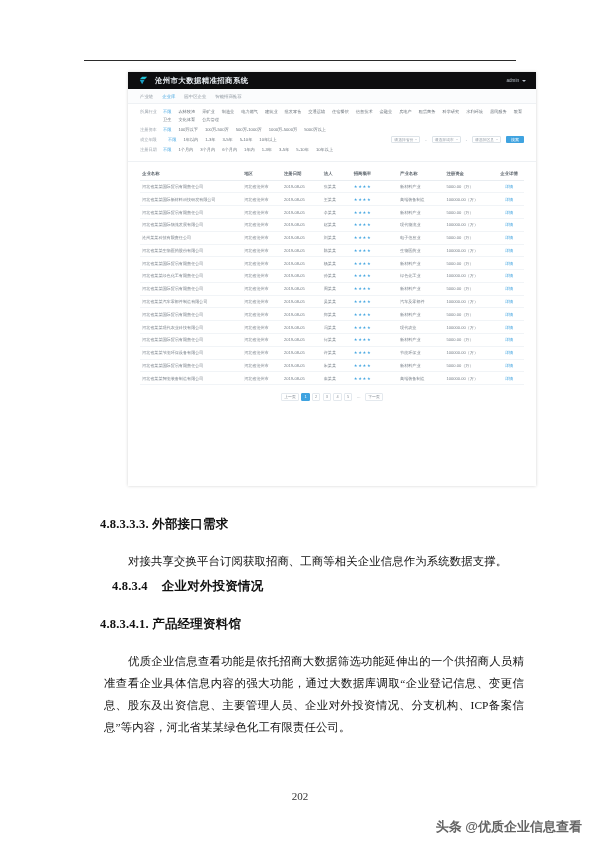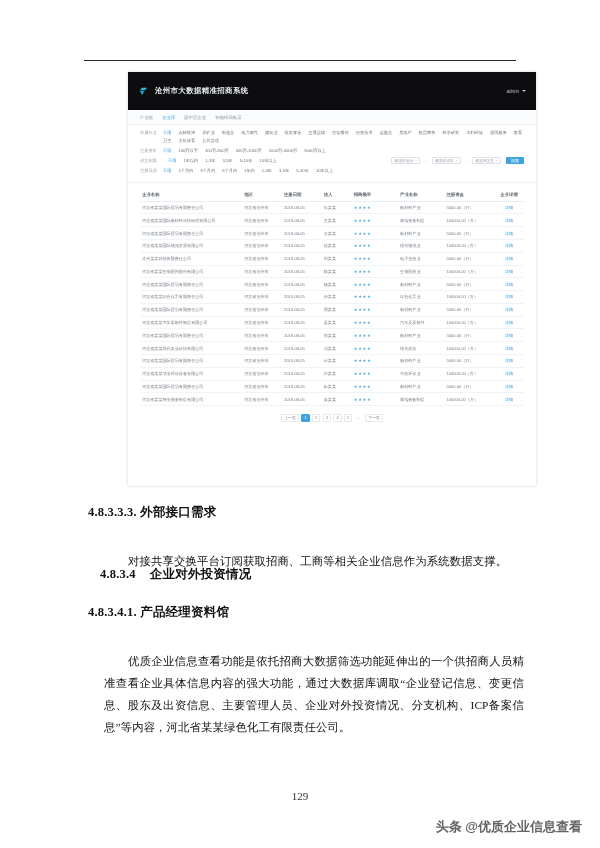--- a/index.html
+++ b/index.html
@@ -22,21 +22,21 @@
   
   .figure{
     position:absolute;left:128px;top:72px;width:408px;height:414px;
     background:#ffffff;
     box-shadow:0 0 3px rgba(0,0,0,.18);
     overflow:hidden;
   }
 
   
   .app-header{
-    height:38px;background:#0d0d0f;display:flex;align-items:center;
+    height:17px;background:#0d0d0f;display:flex;align-items:center;
     padding:0 10px;box-sizing:border-box;
   }
   .logo-mark{
     width:11px;height:11px;margin-right:6px;flex:none;display:block;
   }
   .app-title{
     color:#e9eef3;font-family:"Liberation Sans","DejaVu Sans",sans-serif;
     font-size:7.4px;font-weight:bold;letter-spacing:.4px;
     white-space:nowrap;
   }
@@ -153,21 +153,21 @@
     font-size:3.9px;color:#8b939b;box-sizing:border-box;white-space:nowrap;
   }
   .pg.active{background:#3fa3e0;border-color:#3fa3e0;color:#fff;}
   .pg.ellipsis{border:none;background:transparent;}
 
   
   .doc{position:absolute;left:0;top:486px;width:600px;}
   h3.head{
     font-family:"Liberation Serif","DejaVu Serif",serif;
     font-size:12.5px;font-weight:bold;color:#111;
-    margin:0;padding:0;letter-spacing:.2px;
+    margin:12px;padding:0;letter-spacing:.2px;
   }
   .h-l1{position:absolute;left:88px;top:18px;}
   .h-l2{position:absolute;left:100px;top:80px;}
   .h-l2 .num{margin-right:14px;}
   .h-l3{position:absolute;left:88px;top:118px;}
   p.body{
     position:absolute;font-family:"Liberation Serif","DejaVu Serif",serif;
     font-size:11.4px;line-height:22px;color:#111;margin:16px;
     width:420px;left:88px;text-align:justify;letter-spacing:.1px;
   }
@@ -497,16 +497,16 @@
     <h3 class="head h-l2">
       <span class="num">4.8.3.4</span><span>企业对外投资情况</span>
     </h3>
 
     <h3 class="head h-l3">4.8.3.4.1. 产品经理资料馆</h3>
 
     <p class="body p2">优质企业信息查看功能是依托招商大数据筛选功能延伸出的一个供招商人员精准查看企业具体信息内容的强大功能，通过大数据库调取“企业登记信息、变更信息、股东及出资信息、主要管理人员、企业对外投资情况、分支机构、ICP备案信息”等内容，河北省某某绿色化工有限责任公司。</p>
 
   </div>
 
-  <div class="page-number">129</div>
+  <div class="page-number">202</div>
   <div class="watermark">头条 @优质企业信息查看</div>
 
 </div>
 
 </body></html>

